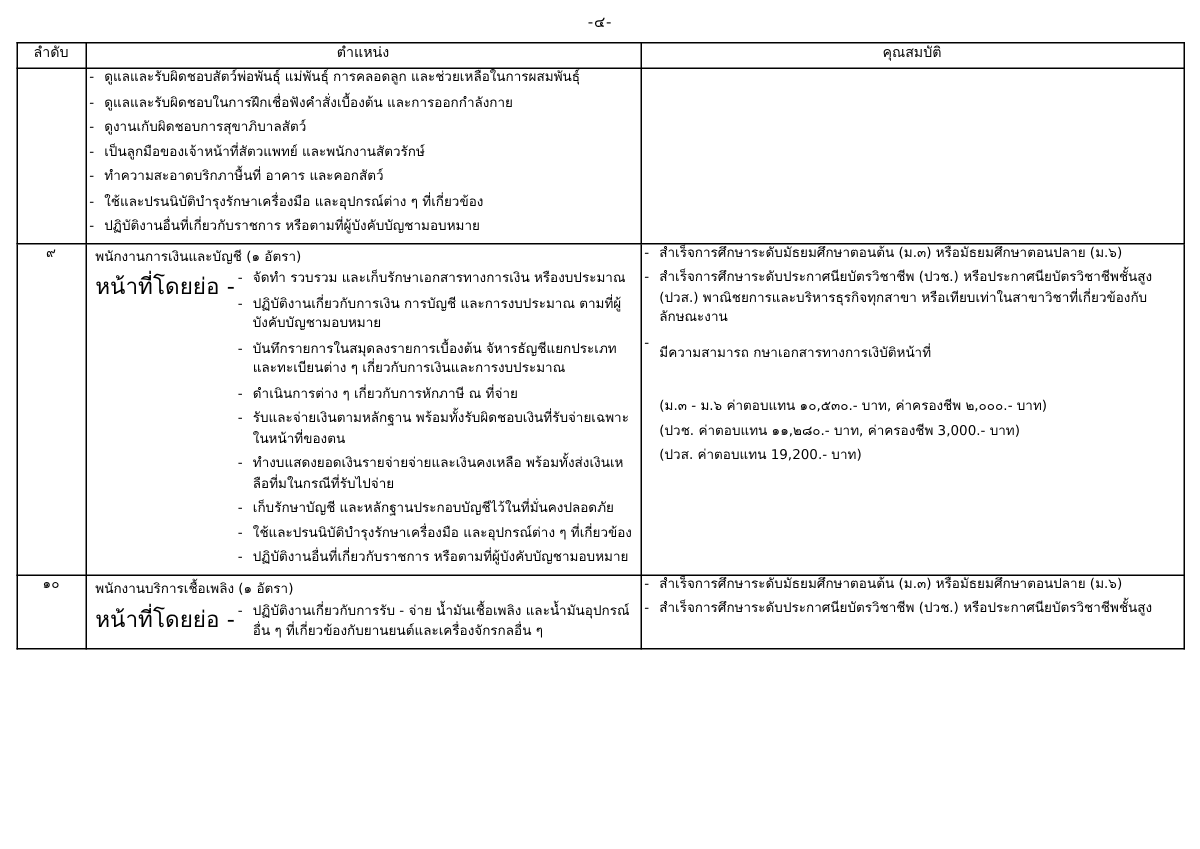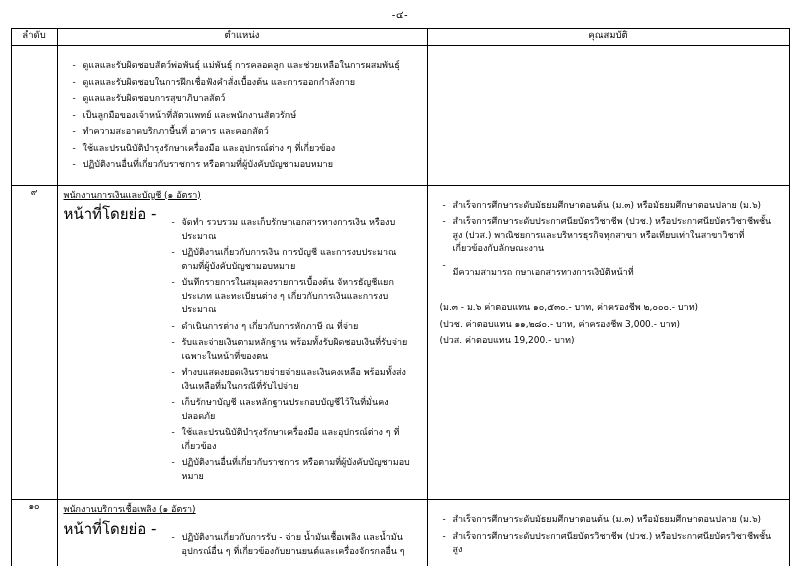--- a/index.html
+++ b/index.html
@@ -43,47 +43,45 @@
   .col-no { width: 46px; }
   .col-pos { width: 370px; }
   .col-qual { width: 362px; }
 
   thead th {
     text-align: center;
     font-weight: normal;
     font-size: 9.5px;
     padding: 4px 0 5px 0;
     height: 16px;
-    font-family: Liberation Mono, monospace;
   }
   .cell-pad {
     padding: 3px 4px 4px 4px;
   }
   .no-cell {
     text-align: center;
     padding-top: 4px;
     font-size: 9px;
   }
   .role-title {
     padding: 3px 4px 1px 6px;
     font-size: 9px;
-    text-decoration: underline;
   }
   .duty-label {
     padding: 0 0 0 6px;
     font-size: 15px;
     white-space: nowrap;
   }
   .duty-wrap {
     display: flex;
     align-items: flex-start;
   }
   ul.bullets {
     list-style: none;
-    margin: 13px;
+    margin: 0;
     padding: 0;
   }
   ul.bullets > li {
     position: relative;
     padding-left: 12px;
     margin: 0 0 3px 0;
     font-size: 9px;
     line-height: 1.5;
   }
   ul.bullets > li:before {
@@ -123,21 +121,21 @@
       </tr>
     </thead>
     <tbody>
 
       <tr>
         <td class="no-cell"></td>
         <td class="cell-pad">
           <ul class="bullets">
             <li>ดูแลและรับผิดชอบสัตว์พ่อพันธุ์ แม่พันธุ์ การคลอดลูก และช่วยเหลือในการผสมพันธุ์</li>
             <li>ดูแลและรับผิดชอบในการฝึกเชื่อฟังคำสั่งเบื้องต้น และการออกกำลังกาย</li>
-            <li>ดูแลและรับผิดชอบการสุขาภิบาลสัตว์</li>
+            <li>ดูงานเกับผิดชอบการสุขาภิบาลสัตว์</li>
             <li>เป็นลูกมือของเจ้าหน้าที่สัตวแพทย์ และพนักงานสัตวรักษ์</li>
             <li>ทำความสะอาดบริกภาษื้นที่ อาคาร และคอกสัตว์</li>
             <li>ใช้และปรนนิบัติบำรุงรักษาเครื่องมือ และอุปกรณ์ต่าง ๆ ที่เกี่ยวข้อง</li>
             <li>ปฏิบัติงานอื่นที่เกี่ยวกับราชการ หรือตามที่ผู้บังคับบัญชามอบหมาย</li>
           </ul>
         </td>
         <td class="qual-cell">
           <div class="empty-first"></div>
         </td>
       </tr>

